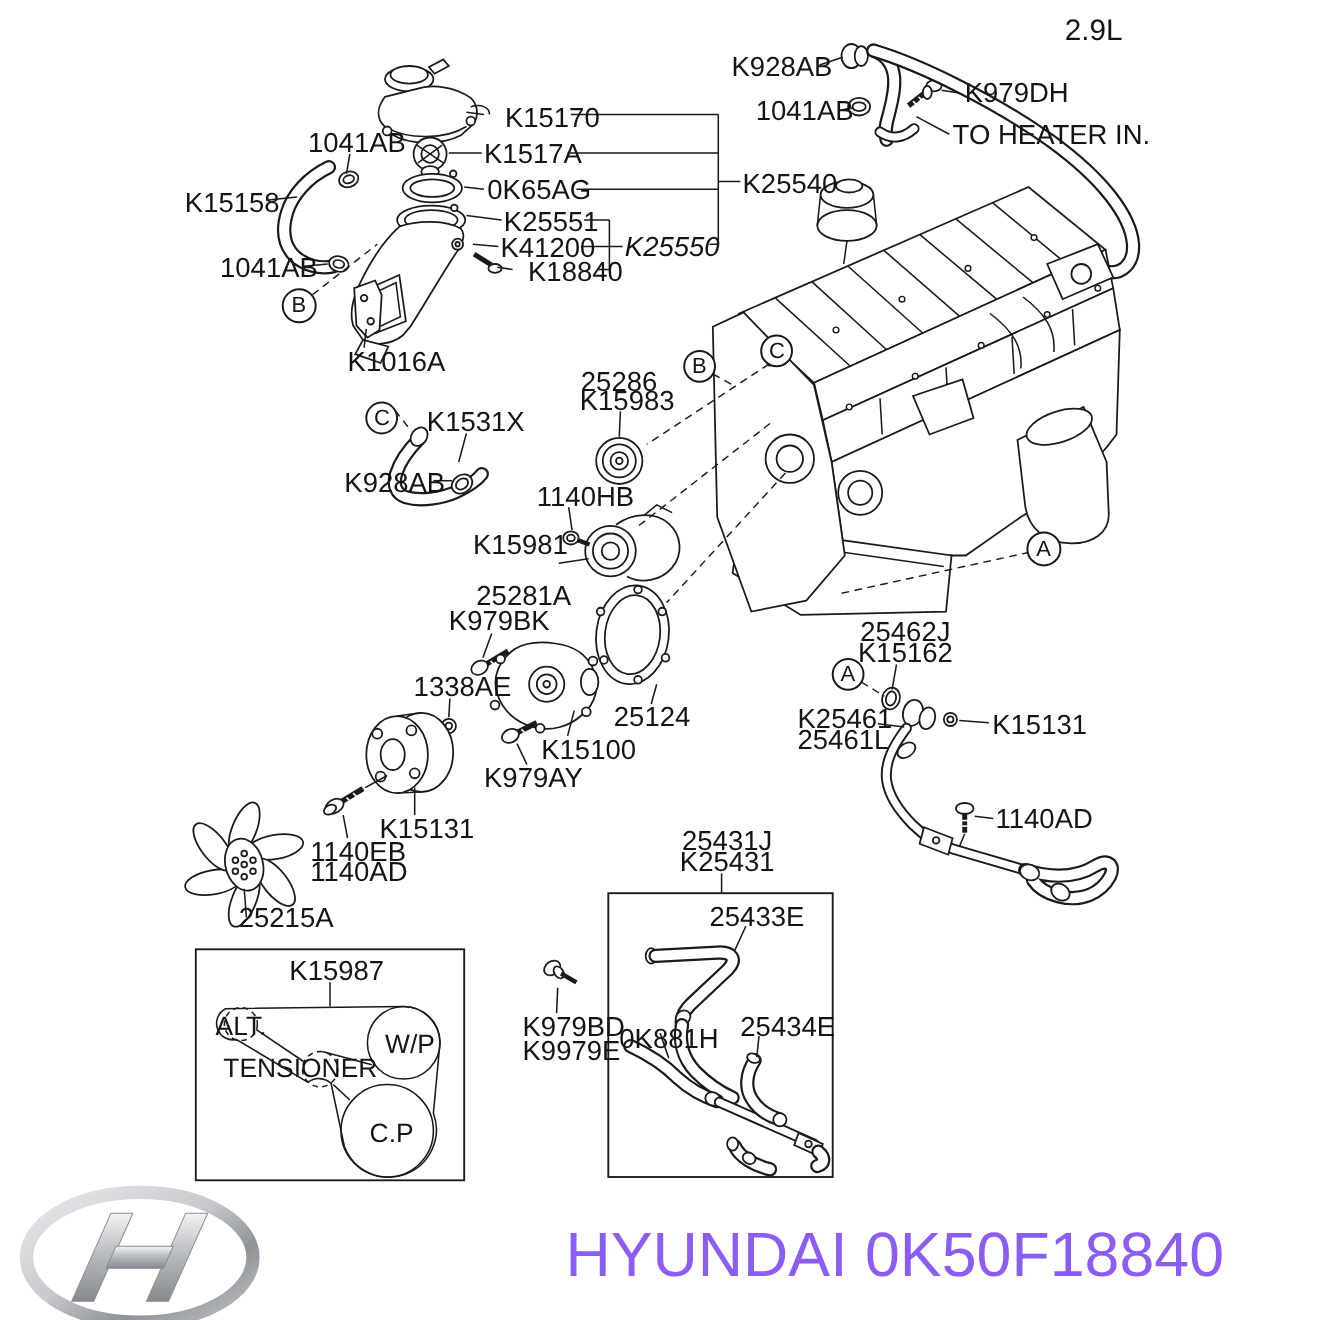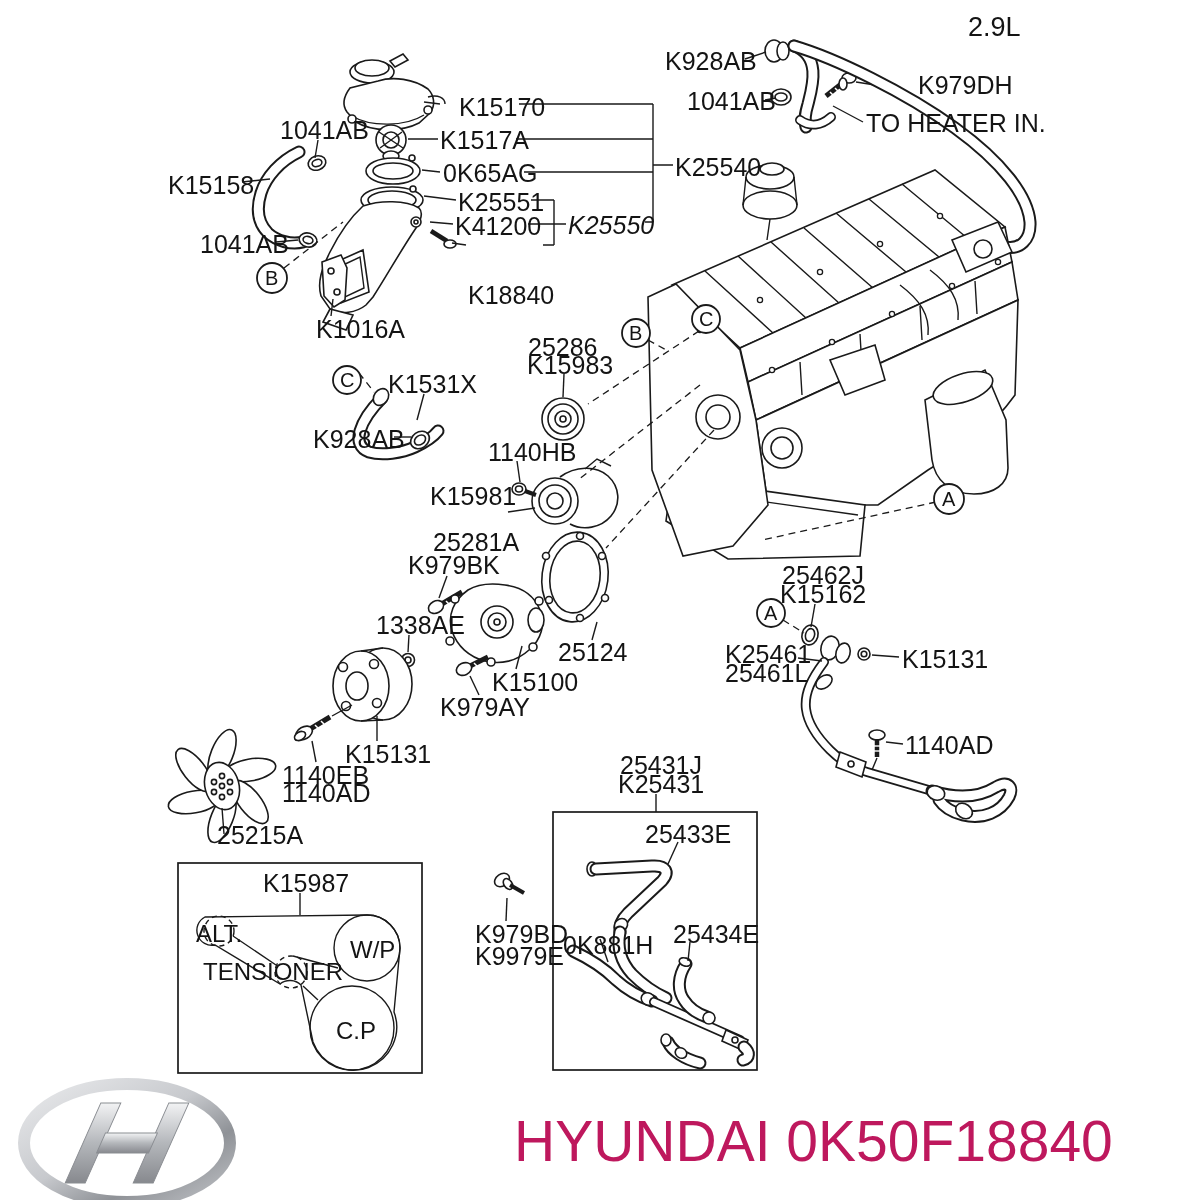--- a/index.html
+++ b/index.html
@@ -3,21 +3,21 @@
 <meta charset="utf-8">
 <style>
   html,body{margin:0;padding:0;background:#fff;}
   .page{position:relative;width:1200px;height:1200px;background:#fff;overflow:hidden;
         font-family:"Liberation Sans",sans-serif;color:#111;}
   svg.art{position:absolute;left:0;top:0;}
   .lbl{position:absolute;font-size:25px;line-height:1;white-space:nowrap;color:#141414;}
   .sm{font-size:24px;}
   .circ{font-size:20px;}
   .spec{font-size:27px;}
-  .footer-title{position:absolute;font-size:57px;letter-spacing:0px;color:#be185d;}
+  .footer-title{position:absolute;font-size:57px;letter-spacing:0px;color:#8b5cf6;}
   
   .ln{stroke:#1a1a1a;stroke-width:1.4;fill:none;}
   .ld{stroke:#1a1a1a;stroke-width:1.3;fill:none;stroke-dasharray:7 5;}
   .pt{stroke:#1a1a1a;stroke-width:1.6;fill:#fff;}
   .ho{stroke:#1a1a1a;stroke-width:13;fill:none;stroke-linecap:round;stroke-linejoin:round;}
   .hi{stroke:#fff;stroke-width:9;fill:none;stroke-linecap:round;stroke-linejoin:round;}
   .po{stroke:#1a1a1a;stroke-width:10;fill:none;stroke-linecap:round;stroke-linejoin:round;}
   .pi{stroke:#fff;stroke-width:6.5;fill:none;stroke-linecap:round;stroke-linejoin:round;}
   .bx{stroke:#1a1a1a;stroke-width:1.7;fill:none;}
 </style>
@@ -390,29 +390,29 @@
       <rect x="24" y="-40" width="20" height="80" fill="url(#silver2)" stroke="#8a8d92" stroke-width="1"></rect>
       <rect x="-26" y="-10" width="52" height="20" fill="url(#silver2)" stroke="#8a8d92" stroke-width="1"></rect>
     </g>
   </g>
 </svg>
 
   <div class="lbl spec" style="left:968px;top:14px;">2.9L</div>
 
   <div class="lbl" style="left:665px;top:49px;">K928AB</div>
   <div class="lbl" style="left:687px;top:89px;">1041AB</div>
-  <div class="lbl" style="left:918px;top:73px;">K979DH</div>
+  <div class="lbl" style="left:877px;top:73px;">K979DH</div>
   <div class="lbl" style="left:866px;top:111px;">TO HEATER IN.</div>
 
   <div class="lbl" style="left:443px;top:95px;margin-left:16px;">K15170</div>
   <div class="lbl" style="left:440px;top:128px;">K1517A</div>
   <div class="lbl" style="left:443px;top:161px;">0K65AG</div>
   <div class="lbl" style="left:458px;top:190px;">K25551</div>
   <div class="lbl" style="left:455px;top:214px;">K41200</div>
-  <div class="lbl" style="left:468px;top:235px;margin-top:48px;">K18840</div>
+  <div class="lbl" style="left:480px;top:235px;">K18840</div>
   <div class="lbl" style="left:568px;top:213px;font-style:italic;">K25550</div>
   <div class="lbl" style="left:675px;top:155px;">K25540</div>
 
   <div class="lbl" style="left:280px;top:118px;">1041AB</div>
   <div class="lbl" style="left:168px;top:173px;">K15158</div>
   <div class="lbl" style="left:200px;top:232px;">1041AB</div>
   <div class="lbl circ" style="left:265px;top:268px;">B</div>
   <div class="lbl" style="left:302px;top:317px;margin-left:14px;">K1016A</div>
 
   <div class="lbl circ" style="left:340px;top:370px;">C</div>

